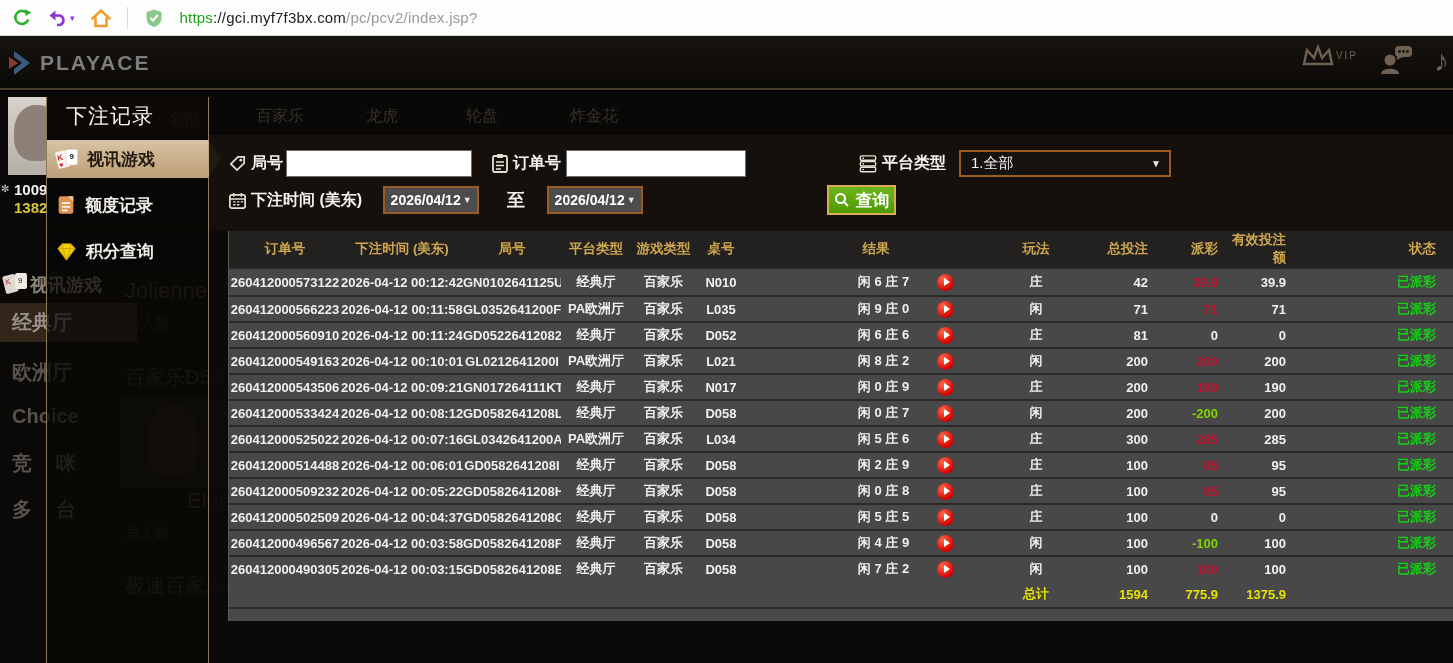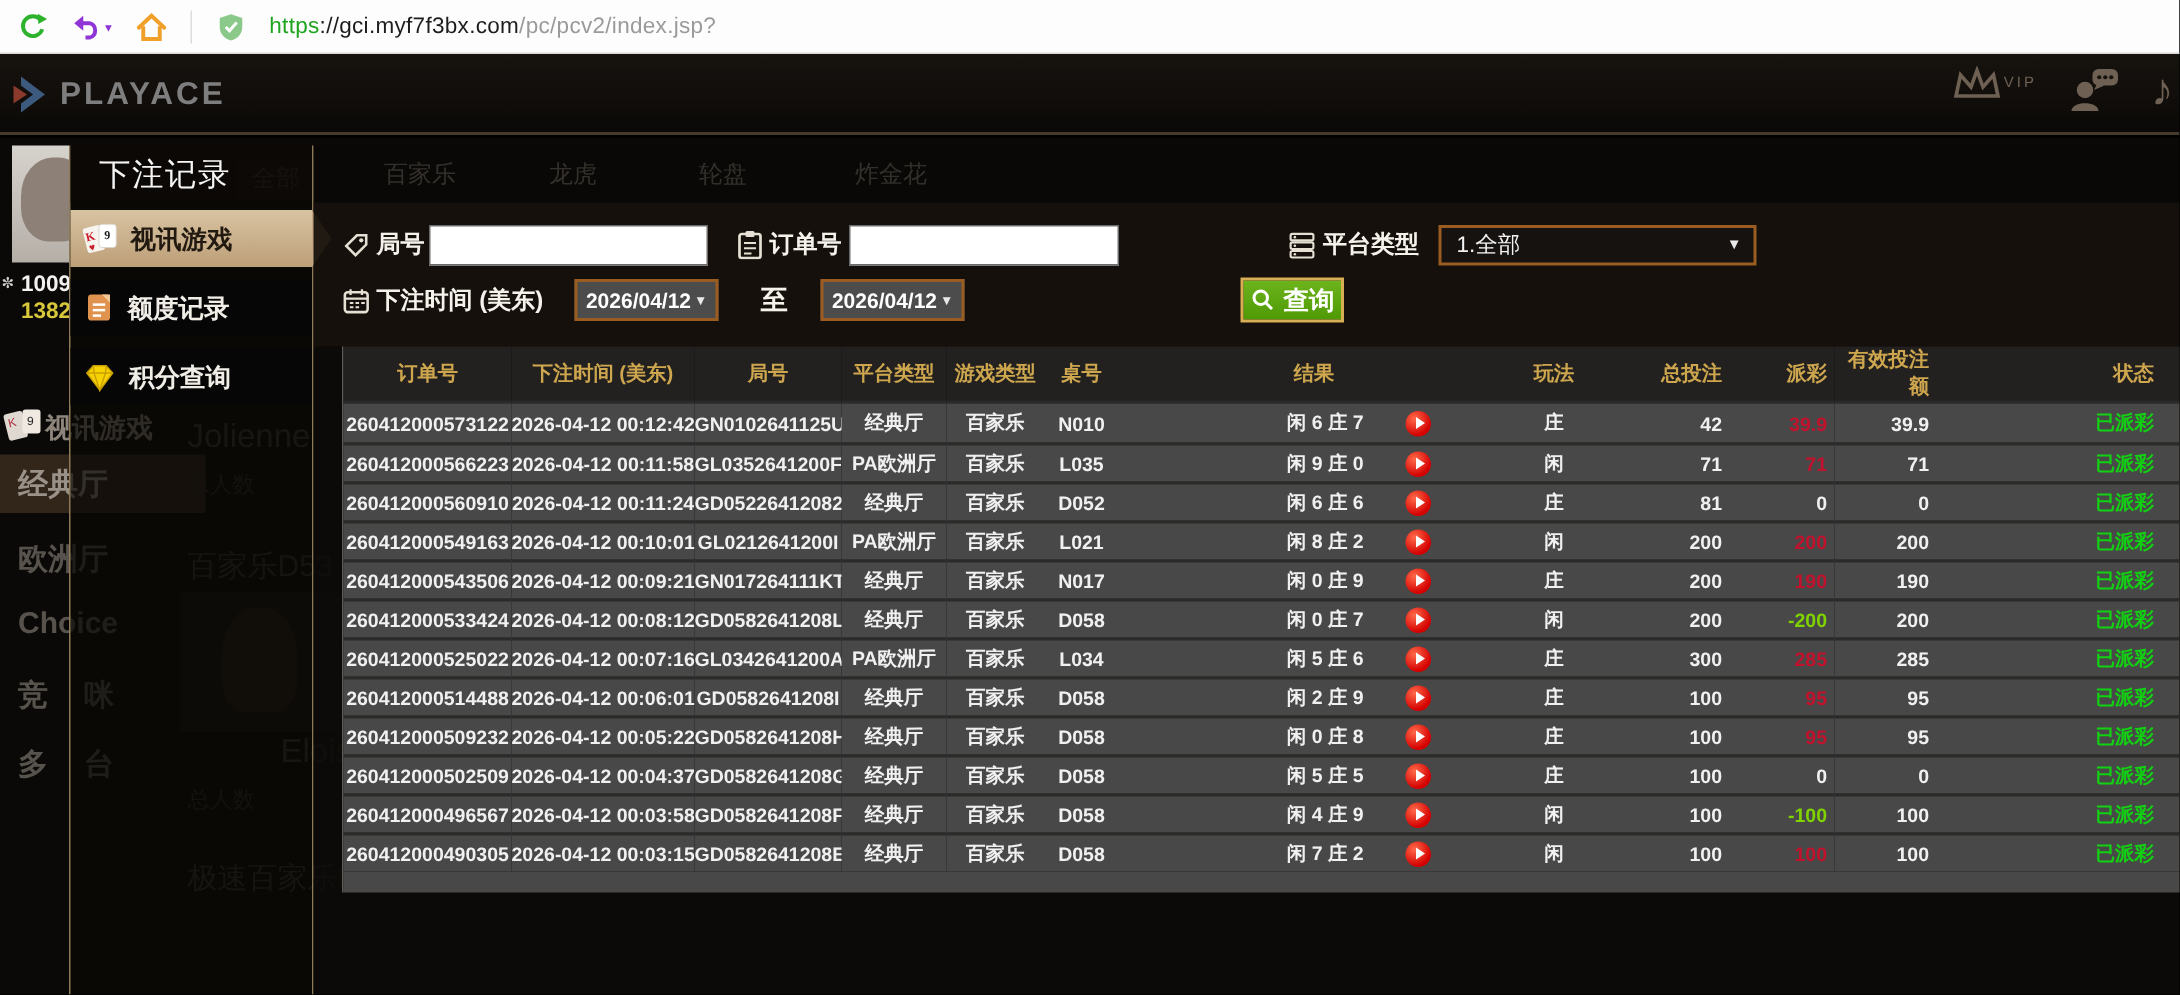--- a/index.html
+++ b/index.html
@@ -47,21 +47,21 @@
   .bg-spread { letter-spacing:24px; }
   .bg-card-txt { position:absolute; left:125px; color:#403b34; }
   .dealer-block { position:absolute; left:120px; top:303px; width:112px; height:93px; background:#171411; }
   .dealer-block .sil { position:absolute; left:28px; top:10px; width:50px; height:70px;
     background:#241e18; border-radius:45% 45% 30% 30%; }
 
   
   .modal { position:absolute; left:46px; top:97px; width:1407px; height:566px; z-index:30; display:flex; }
   .modal-left { position:relative; width:163px; height:100%;
     background:rgba(10,8,6,0.72); border-left:1px solid #8d7a58; border-right:1px solid #8d7a58;
-    flex:0 0 163px;font-family:Liberation Serif, serif; }
+    flex:0 0 163px; }
   .modal-title { height:38px; display:flex; align-items:center; padding-left:19px;
     background:rgba(12,10,7,0.55); color:#f5f5f5; font-size:21px; letter-spacing:1px; }
   .menu { margin-top:5px; display:flex; flex-direction:column; gap:8px; }
   .menu-item { position:relative; height:38px; background:#060606; display:flex; align-items:center;
     gap:8px; padding-left:8px; color:#f0ece6; font-size:17px; font-weight:bold; cursor:pointer; }
   .menu-item.active { background:linear-gradient(#d8c3a2,#bd9f78); color:#221a10; }
   .menu-item.active::after { content:""; position:absolute; right:-13px; top:0;
     border-top:19px solid transparent; border-bottom:19px solid transparent; border-left:13px solid #c3a681; }
   .modal-main { position:relative; flex:1; display:flex; flex-direction:column; }
   .topbar { height:38px; background:rgba(10,8,6,0.45); }
@@ -619,20 +619,28 @@
       </span>
     </td>
     <td class="c-playtype">闲</td>
     <td class="num c9 c-bet">100</td>
     <td class="num c10 c-payout pay-pos">100</td>
     <td class="num c11 c-valid">100</td>
     <td class="c12 c-status">已派彩</td>
   </tr>
 </tbody>
         <tbody>
+          <tr class="foot">
+            <td colspan="7"></td>
+            <td>总计</td>
+            <td class="num c9">1594</td>
+            <td class="num c10">775.9</td>
+            <td class="num c11">1375.9</td>
+            <td class="c12"></td>
+          </tr>
           <tr>
               <td class="partial" colspan="12"></td>
             </tr>
         </tbody>
       </table>
     </div>
   </div>
 </div>
 
 </body></html>

